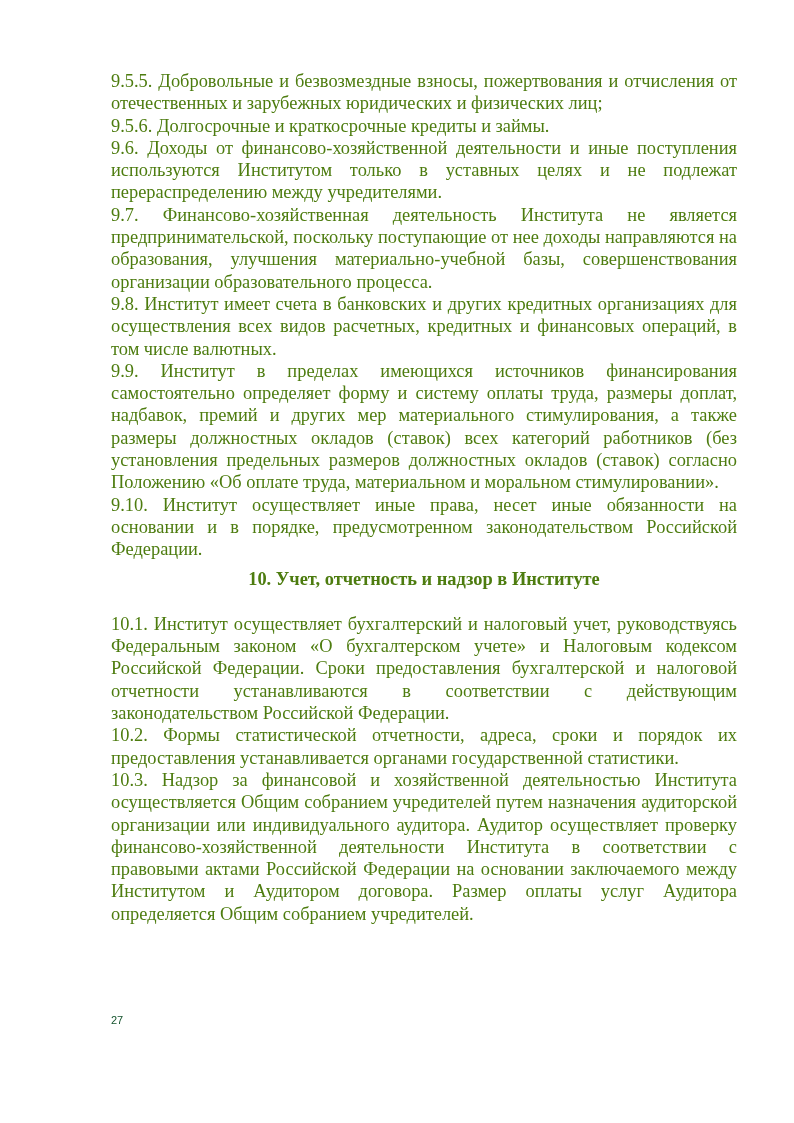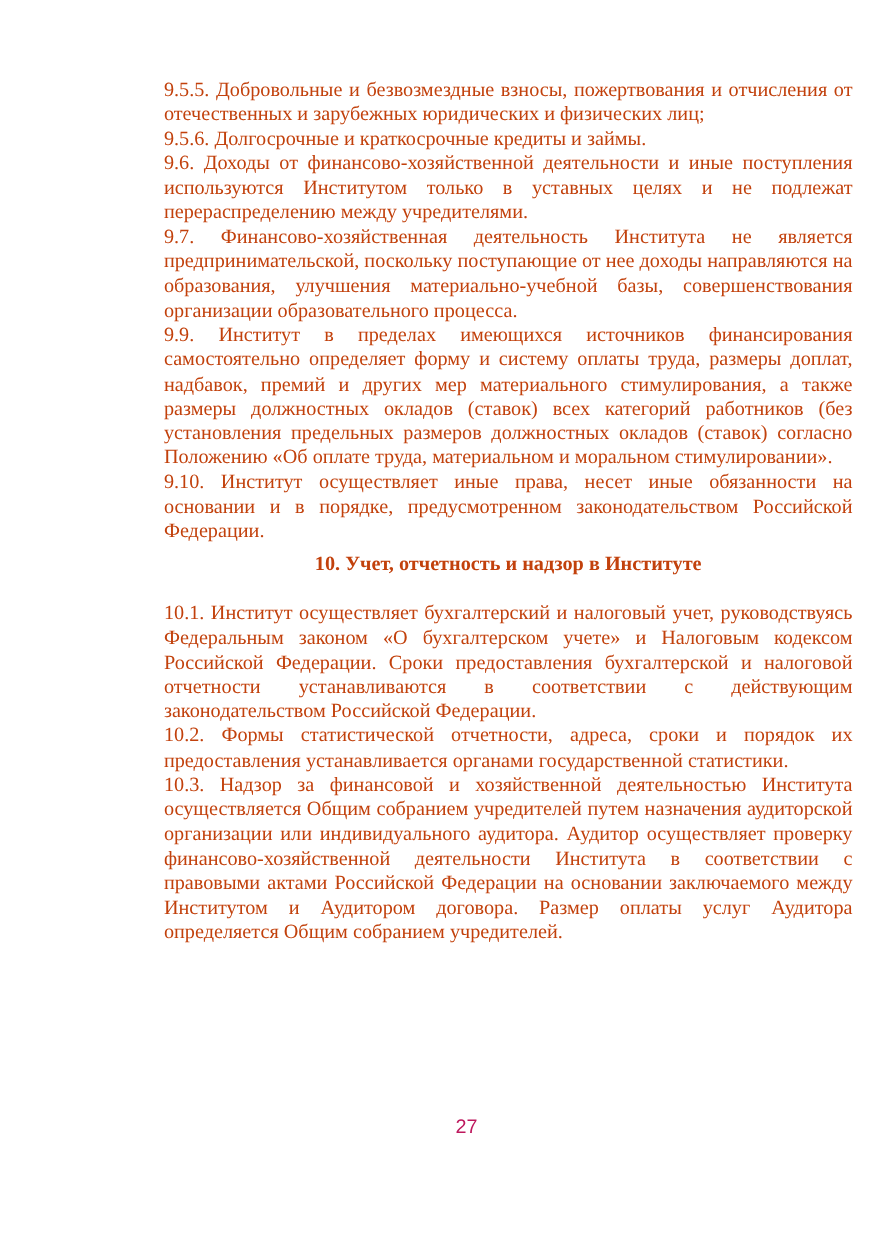--- a/index.html
+++ b/index.html
@@ -19,22 +19,21 @@
   .content {
     position: absolute;
     left: 111px;
     top: 70px;
     width: 626px;
     font-family: "Liberation Serif", serif;
     font-size: 18.4px;
     line-height: 22.3px;
     text-align: justify;
     text-align-last: left;
-    color: #c2410c;
-    margin-left: 38px;
+    color: #4d7c0f;
   }
   .para {
     margin: 0;
     padding: 0;
   }
   .heading {
     margin: 7px 0 23px 0;
     padding: 0;
     font-size: 18.4px;
     line-height: 22.3px;
@@ -43,42 +42,43 @@
     text-align-last: center;
   }
   .heading-11 {
     margin: 10px 0 0 0;
   }
   .footer {
     position: absolute;
     top: 1014px;
     left: 111px;
     width: 626px;
-    text-align: center;
+    text-align: left;
     font-family: "Liberation Sans", sans-serif;
-    font-size: 18px;
-    color: #be185d;
+    font-size: 11px;
+    color: #14532d;
   }
 </style>
 </head>
 <body>
 
 <div class="page">
 
   <main class="content">
 
     <p class="para">9.5.5. Добровольные и безвозмездные взносы, пожертвования и отчисления от отечественных и зарубежных юридических и физических лиц;</p>
 
     <p class="para">9.5.6. Долгосрочные и краткосрочные кредиты и займы.</p>
 
 
     <p class="para">9.6. Доходы от финансово-хозяйственной деятельности и иные поступления используются Институтом только в уставных целях и не подлежат перераспределению между учредителями.</p>
 
     <p class="para">9.7. Финансово-хозяйственная деятельность Института не является предпринимательской, поскольку поступающие от нее доходы направляются на образования, улучшения материально-учебной базы, совершенствования организации образовательного процесса.</p>
 
+    <p class="para">9.8. Институт имеет счета в банковских и других кредитных организациях для осуществления всех видов расчетных, кредитных и финансовых операций, в том числе валютных.</p>
 
     <p class="para">9.9. Институт в пределах имеющихся источников финансирования самостоятельно определяет форму и систему оплаты труда, размеры доплат, надбавок, премий и других мер материального стимулирования, а также размеры должностных окладов (ставок) всех категорий работников (без установления предельных размеров должностных окладов (ставок) согласно Положению «Об оплате труда, материальном и моральном стимулировании».</p>
 
     <p class="para">9.10. Институт осуществляет иные права, несет иные обязанности на основании и в порядке, предусмотренном законодательством Российской Федерации.</p>
 
     <h2 class="heading">10. Учет, отчетность и надзор в Институте</h2>
 
     <p class="para">10.1. Институт осуществляет бухгалтерский и налоговый учет, руководствуясь Федеральным законом «О бухгалтерском учете» и Налоговым кодексом Российской Федерации. Сроки предоставления бухгалтерской и налоговой отчетности устанавливаются в соответствии с действующим законодательством Российской Федерации.</p>
 
     <p class="para">10.2. Формы статистической отчетности, адреса, сроки и порядок их предоставления устанавливается органами государственной статистики.</p>

